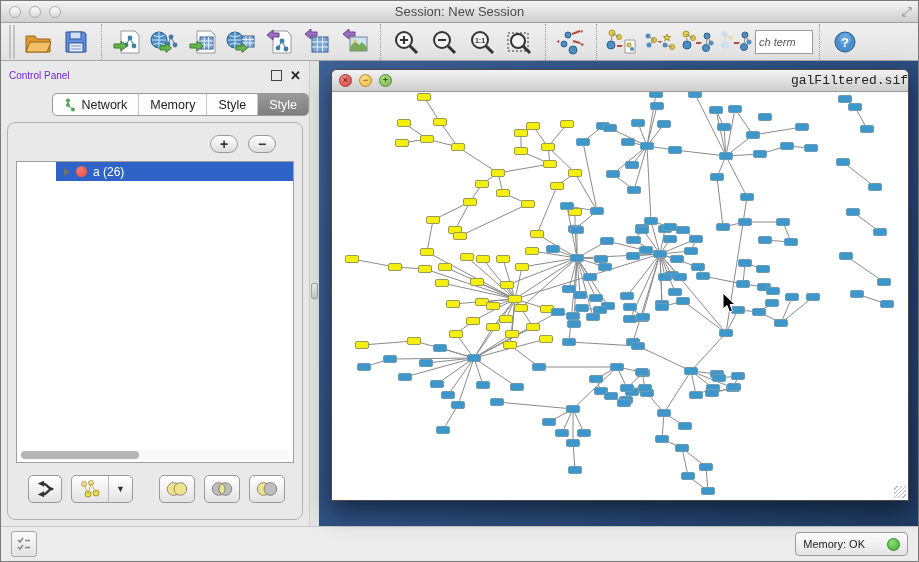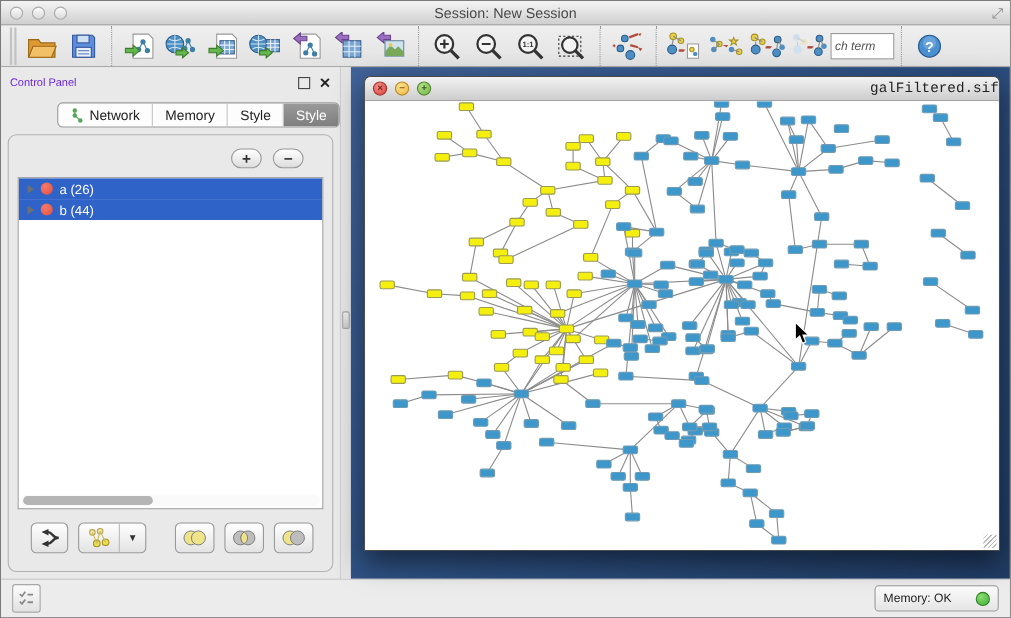--- a/index.html
+++ b/index.html
@@ -41,21 +41,21 @@
   .seg-tab { display:flex; align-items:center; gap:5px; padding:0 11px; font-size:12.5px; color:#222;
              border:none; background:transparent; border-right:1px solid #c6c6c6; }
   .seg-tab:last-child { border-right:none; }
   .seg-tab.selected { background:linear-gradient(#9a9a9a,#7f7f7f); color:#fff; }
   .cp-box { flex:1; margin:2px 6px 6px 6px; border:1px solid #b3b3b3; border-radius:8px; background:#e9e9e9;
             display:flex; flex-direction:column; padding:8px 8px 10px 8px; min-height:0; }
   .pm-row { display:flex; justify-content:flex-end; gap:10px; padding:4px 18px 8px 0; }
   .pm-btn { width:28px; height:18px; border-radius:9px; border:1px solid #9a9a9a; background:linear-gradient(#ffffff,#dddddd);
             font-size:14px; font-weight:bold; color:#333; line-height:14px; display:flex; align-items:center; justify-content:center; }
   .set-list { flex:1; background:#fff; border:1px solid #9e9e9e; overflow:hidden; position:relative; min-height:0; }
-  .set-row { height:19px; display:flex; align-items:center; gap:6px; padding-left:8px; }
+  .set-row { height:19px; display:flex; align-items:center; gap:6px; padding-left:8px;margin-left:39px; }
   .set-row.selected { background:#2f63c8; }
   .tri { width:0; height:0; border-left:6px solid #6f6f6f; border-top:4px solid transparent; border-bottom:4px solid transparent; }
   .dot { width:11px; height:11px; border-radius:50%; background:radial-gradient(circle at 35% 30%, #f47b6d, #e74c3c); }
   .set-label { font-size:12px; color:#fff; }
   .hscroll { position:absolute; left:2px; right:2px; bottom:2px; height:10px; background:#fafafa; border-radius:5px; }
   .hscroll-thumb { position:absolute; left:2px; top:1px; width:118px; height:8px; background:#b5b5b5; border-radius:4px; }
   .cp-actions { display:flex; align-items:center; gap:9px; padding:12px 4px 6px 12px; }
   .act-btn { height:28px; border:1px solid #9a9a9a; border-radius:5px; background:linear-gradient(#ffffff,#e3e3e3);
              display:flex; align-items:center; justify-content:center; padding:0 6px; }
   .combo { display:flex; align-items:stretch; padding:0; }
@@ -339,25 +339,20 @@
       <div class="cp-box">
         <div class="pm-row">
           <button class="pm-btn">+</button>
           <button class="pm-btn">−</button>
         </div>
         <div class="set-list">
           <div class="set-row selected">
             <span class="tri"></span>
             <span class="dot"></span>
             <span class="set-label">a (26)</span>
-          </div>
-          <div class="set-row selected">
-            <span class="tri"></span>
-            <span class="dot"></span>
-            <span class="set-label">b (44)</span>
           </div>
           <div class="hscroll">
             <span class="hscroll-thumb"></span>
           </div>
         </div>
         <div class="cp-actions">
           <button class="act-btn" style="width:34px">
             <svg width="22" height="20" viewBox="0 0 22 20">
               <path d="M20 10 C13 10 15 4.5 9 4" fill="none" stroke="#333" stroke-width="2.4"></path>
               <path d="M20 10 C13 10 15 15.5 9 16" fill="none" stroke="#333" stroke-width="2.4"></path>

